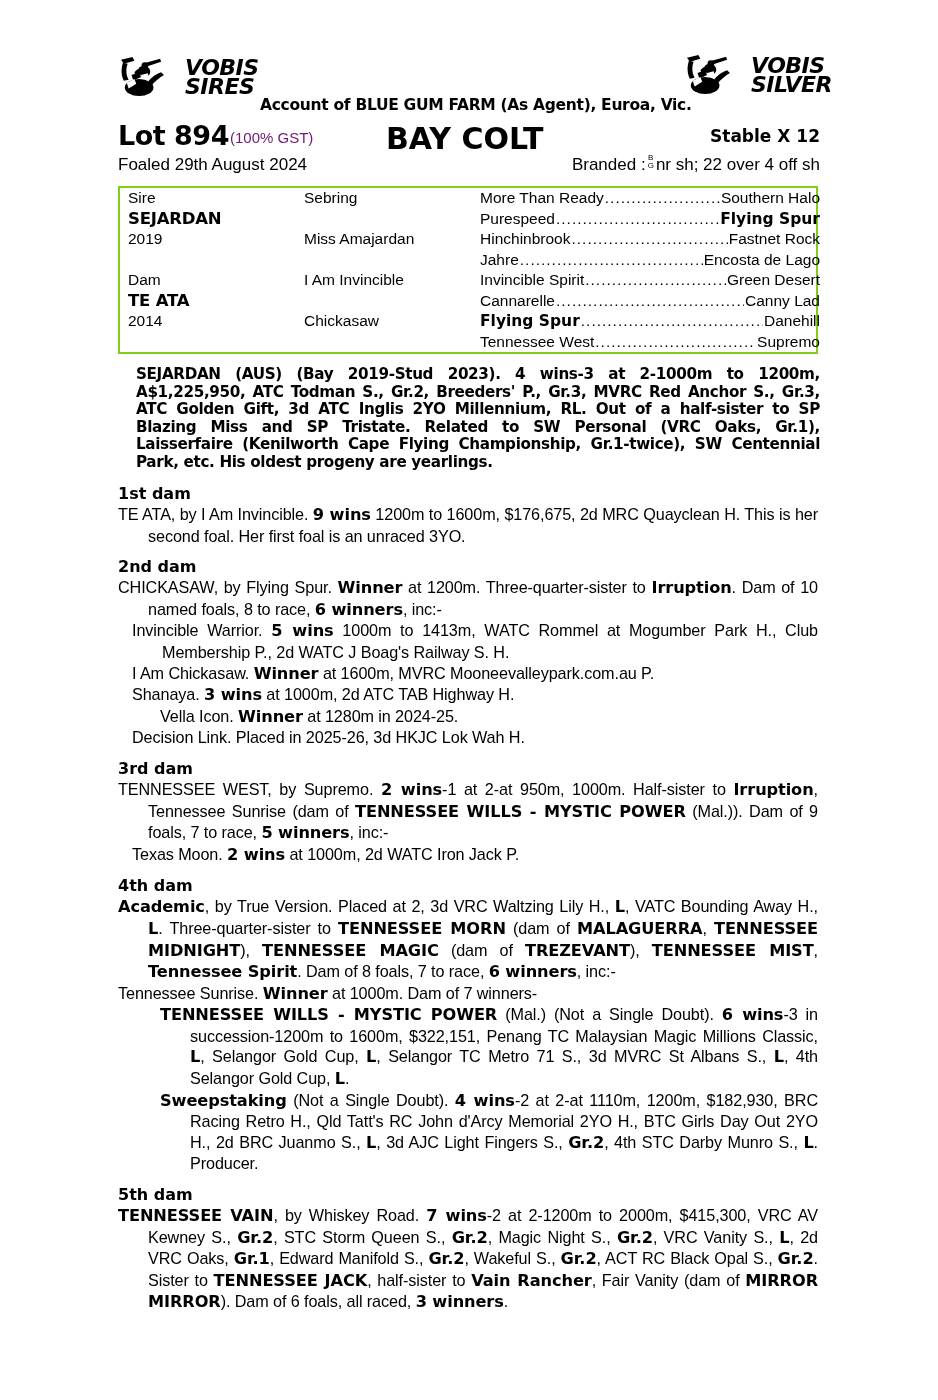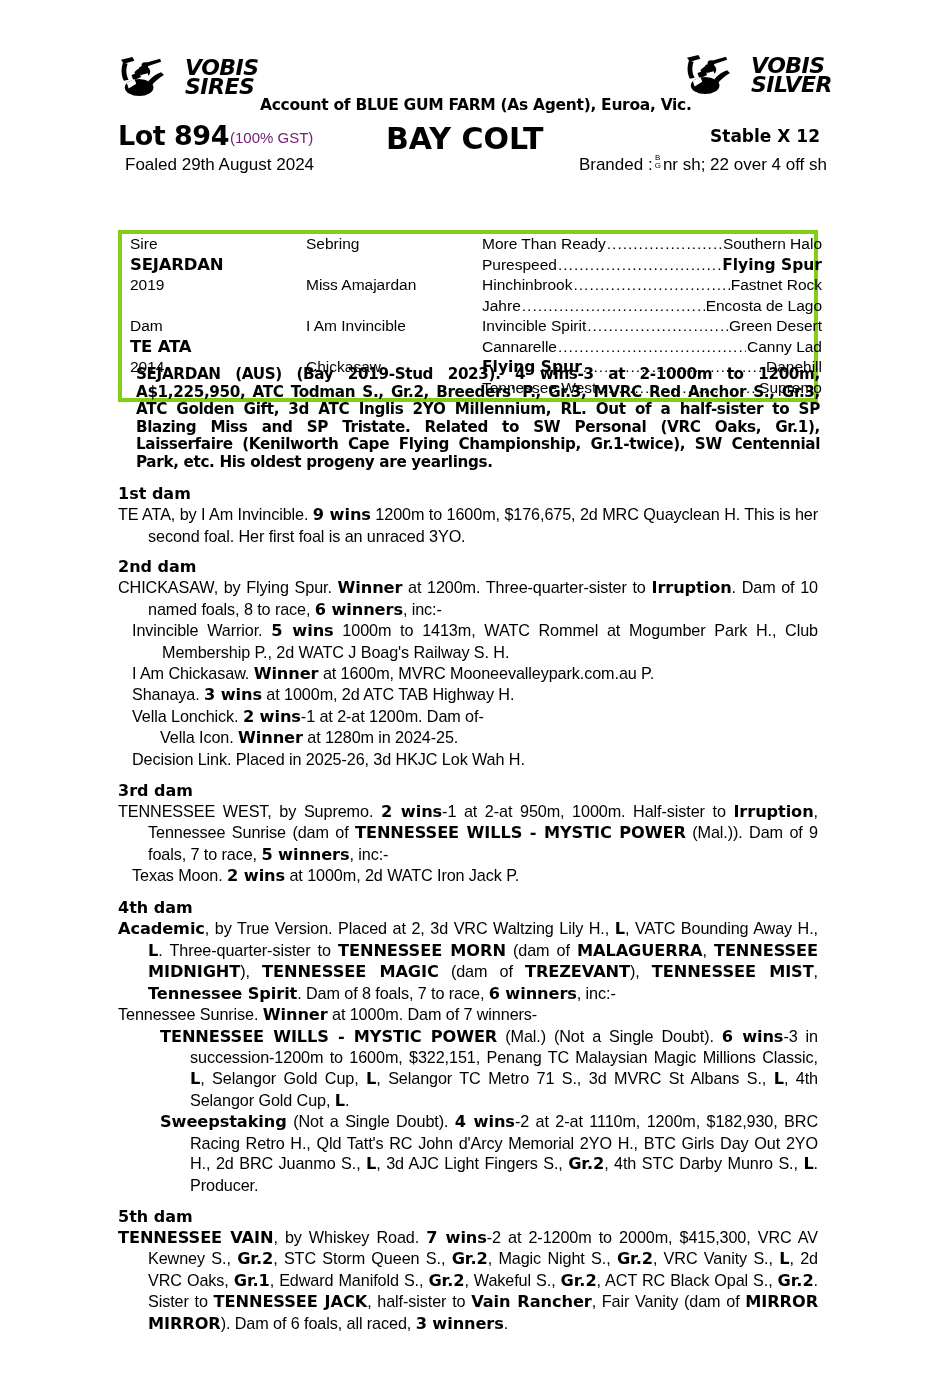--- a/index.html
+++ b/index.html
@@ -105,21 +105,20 @@
     white-space: nowrap;
     text-align: right;
   }
 
   .foaled-row {
     position: absolute;
     left: 0;
     top: 155px;
     width: 702px;
     height: 24px;
-    margin-left: 7px;
   }
   .foaled {
     position: absolute;
     left: 0;
     top: 0;
     font-size: 17px;
   }
   .branded {
     position: absolute;
     right: 0;
@@ -141,23 +140,22 @@
     margin: 0 2px;
   }
   .brand-stack b { font-weight: normal; display: block; }
 
   
   .ped-table {
     position: absolute;
     left: 0;
     top: 186px;
     width: 700px;
-    border: 4px solid #84cc16;
+    border: 2px solid #84cc16;
     box-sizing: border-box;
-    margin-top: 44px;
   }
   .ped-table table {
     border-collapse: collapse;
     width: 100%;
     table-layout: fixed;
   }
   .ped-table td {
     font-size: 15.5px;
     padding: 0;
     height: 20.5px;
@@ -410,21 +408,20 @@
       <div class="sec">
         <div class="sec-title">1st dam</div>
         <div class="ln ind-hang"><span class="first">TE ATA, by I Am Invincible. </span><b>9 wins</b><span> 1200m to 1600m, $176,675, 2d MRC Quayclean H. This is her second foal. Her first foal is an unraced 3YO.</span></div>
       </div>
       <div class="sec">
         <div class="sec-title">2nd dam</div>
         <div class="ln ind-hang"><span class="first">CHICKASAW, by Flying Spur. </span><b>Winner</b><span> at 1200m. Three-quarter-sister to </span><b>Irruption</b><span>. Dam of 10 named foals, 8 to race, </span><b>6 winners</b><span>, inc:-</span></div>
         <div class="ln lvl1h"><span class="first">Invincible Warrior. </span><b>5 wins</b><span> 1000m to 1413m, WATC Rommel at Mogumber Park H., Club Membership P., 2d WATC J Boag's Railway S. H.</span></div>
         <div class="ln lvl1"><span>I Am Chickasaw. </span><b>Winner</b><span> at 1600m, MVRC Mooneevalleypark.com.au P.</span></div>
         <div class="ln lvl1"><span>Shanaya. </span><b>3 wins</b><span> at 1000m, 2d ATC TAB Highway H.</span></div>
-        <div class="ln lvl1"><span>Vella Lonchick. </span><b>2 wins</b><span>-1 at 2-at 1200m. Dam of-</span></div>
         <div class="ln lvl2"><span>Vella Icon. </span><b>Winner</b><span> at 1280m in 2024-25.</span></div>
         <div class="ln lvl1"><span>Decision Link. Placed in 2025-26, 3d HKJC Lok Wah H.</span></div>
       </div>
       <div class="sec">
         <div class="sec-title">3rd dam</div>
         <div class="ln ind-hang"><span class="first">TENNESSEE WEST, by Supremo. </span><b>2 wins</b><span>-1 at 2-at 950m, 1000m. Half-sister to </span><b>Irruption</b><span>, Tennessee Sunrise (dam of </span><b>TENNESSEE WILLS - MYSTIC POWER</b><span> (Mal.)). Dam of 9 foals, 7 to race, </span><b>5 winners</b><span>, inc:-</span></div>
         <div class="ln lvl1"><span>Texas Moon. </span><b>2 wins</b><span> at 1000m, 2d WATC Iron Jack P.</span></div>
       </div>
       <div class="sec">
         <div class="sec-title">4th dam</div>

